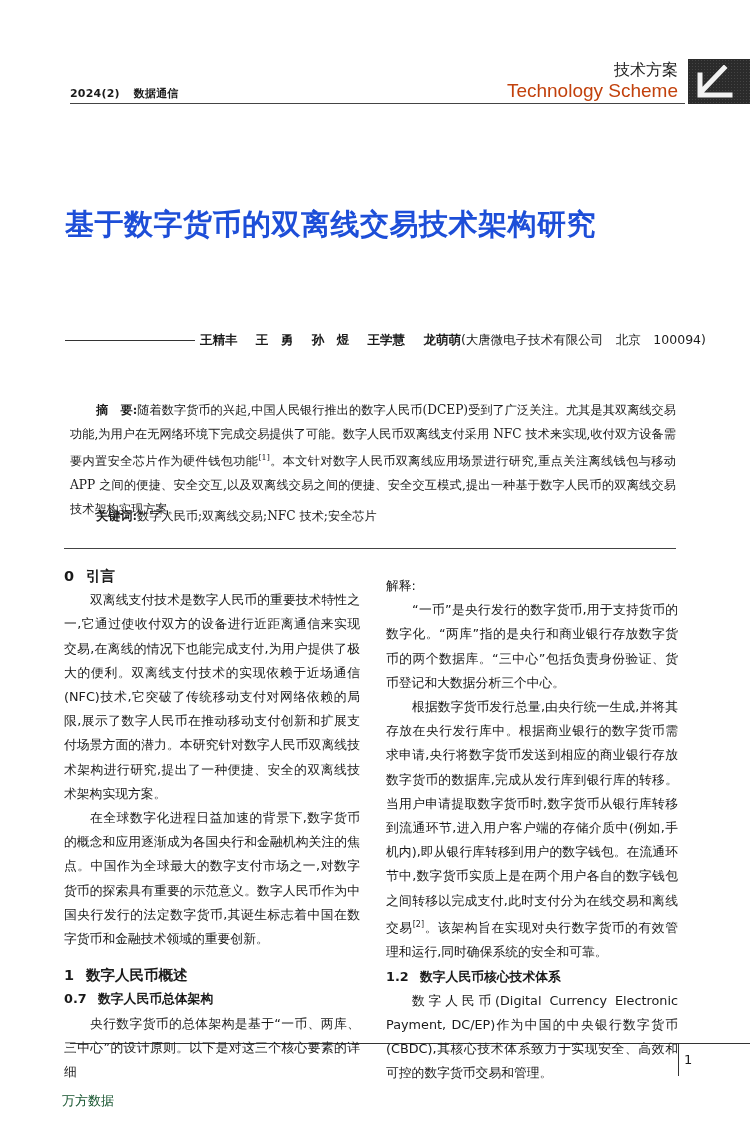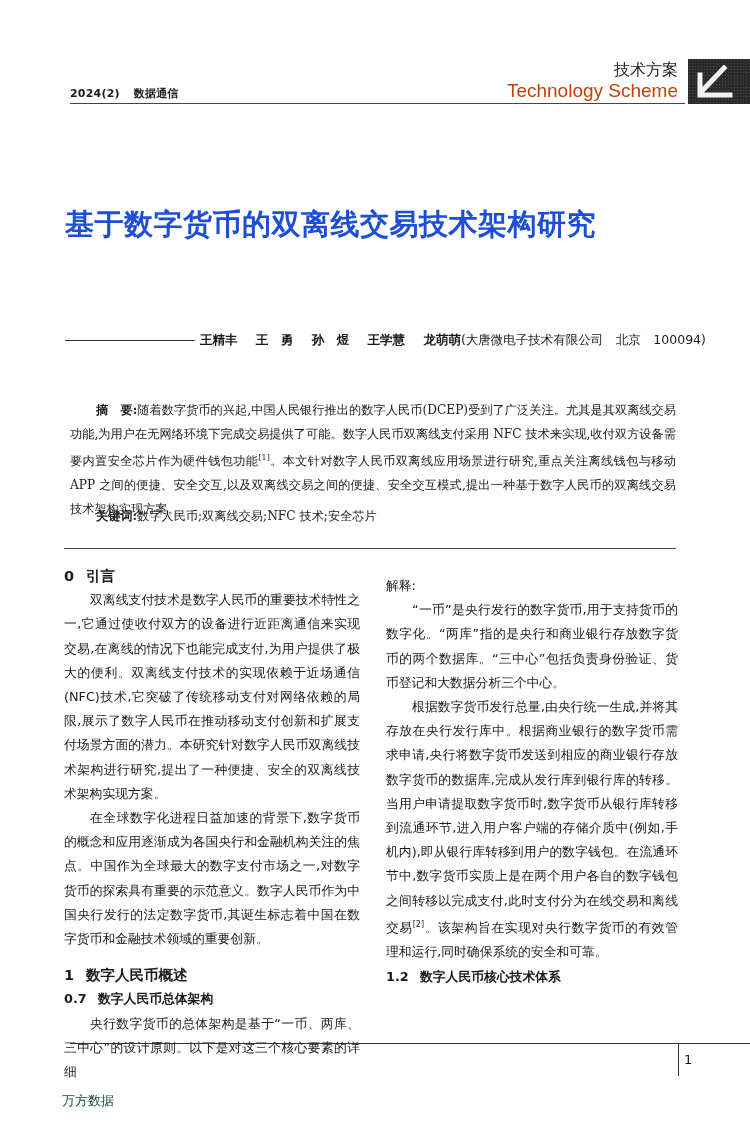--- a/index.html
+++ b/index.html
@@ -106,18 +106,19 @@
   <p class="indent">央行数字货币的总体架构是基于“一币、两库、三中心”的设计原则。以下是对这三个核心要素的详细</p>
 </div>
 
 <div class="abs col col-right">
   <p>解释:</p>
   <p class="indent">“一币”是央行发行的数字货币,用于支持货币的数字化。“两库”指的是央行和商业银行存放数字货币的两个数据库。“三中心”包括负责身份验证、货币登记和大数据分析三个中心。</p>
   <p class="indent"><span>根据数字货币发行总量,由央行统一生成,并将其存放在央行发行库中。根据商业银行的数字货币需求申请,央行将数字货币发送到相应的商业银行存放数字货币的数据库,完成从发行库到银行库的转移。当用户申请提取数字货币时,数字货币从银行库转移到流通环节,进入用户客户端的存储介质中(例如,手机内),即从银行库转移到用户的数字钱包。在流通环节中,数字货币实质上是在两个用户各自的数字钱包之间转移以完成支付,此时支付分为在线交易和离线交易</span><span class="sup">[2]</span><span>。该架构旨在实现对央行数字货币的有效管理和运行,同时确保系统的安全和可靠。</span></p>
   <div class="h2">
     <span class="num">1.2</span><span>数字人民币核心技术体系</span>
   </div>
+  <p class="indent">数字人民币(Digital Currency Electronic Payment, DC/EP)作为中国的中央银行数字货币(CBDC),其核心技术体系致力于实现安全、高效和可控的数字货币交易和管理。</p>
 </div>
 
 <div class="abs ftr-rule"></div>
 <div class="abs ftr-vline"></div>
 <div class="abs page-num">1</div>
 <div class="abs watermark">万方数据</div>
 
 </body></html>

